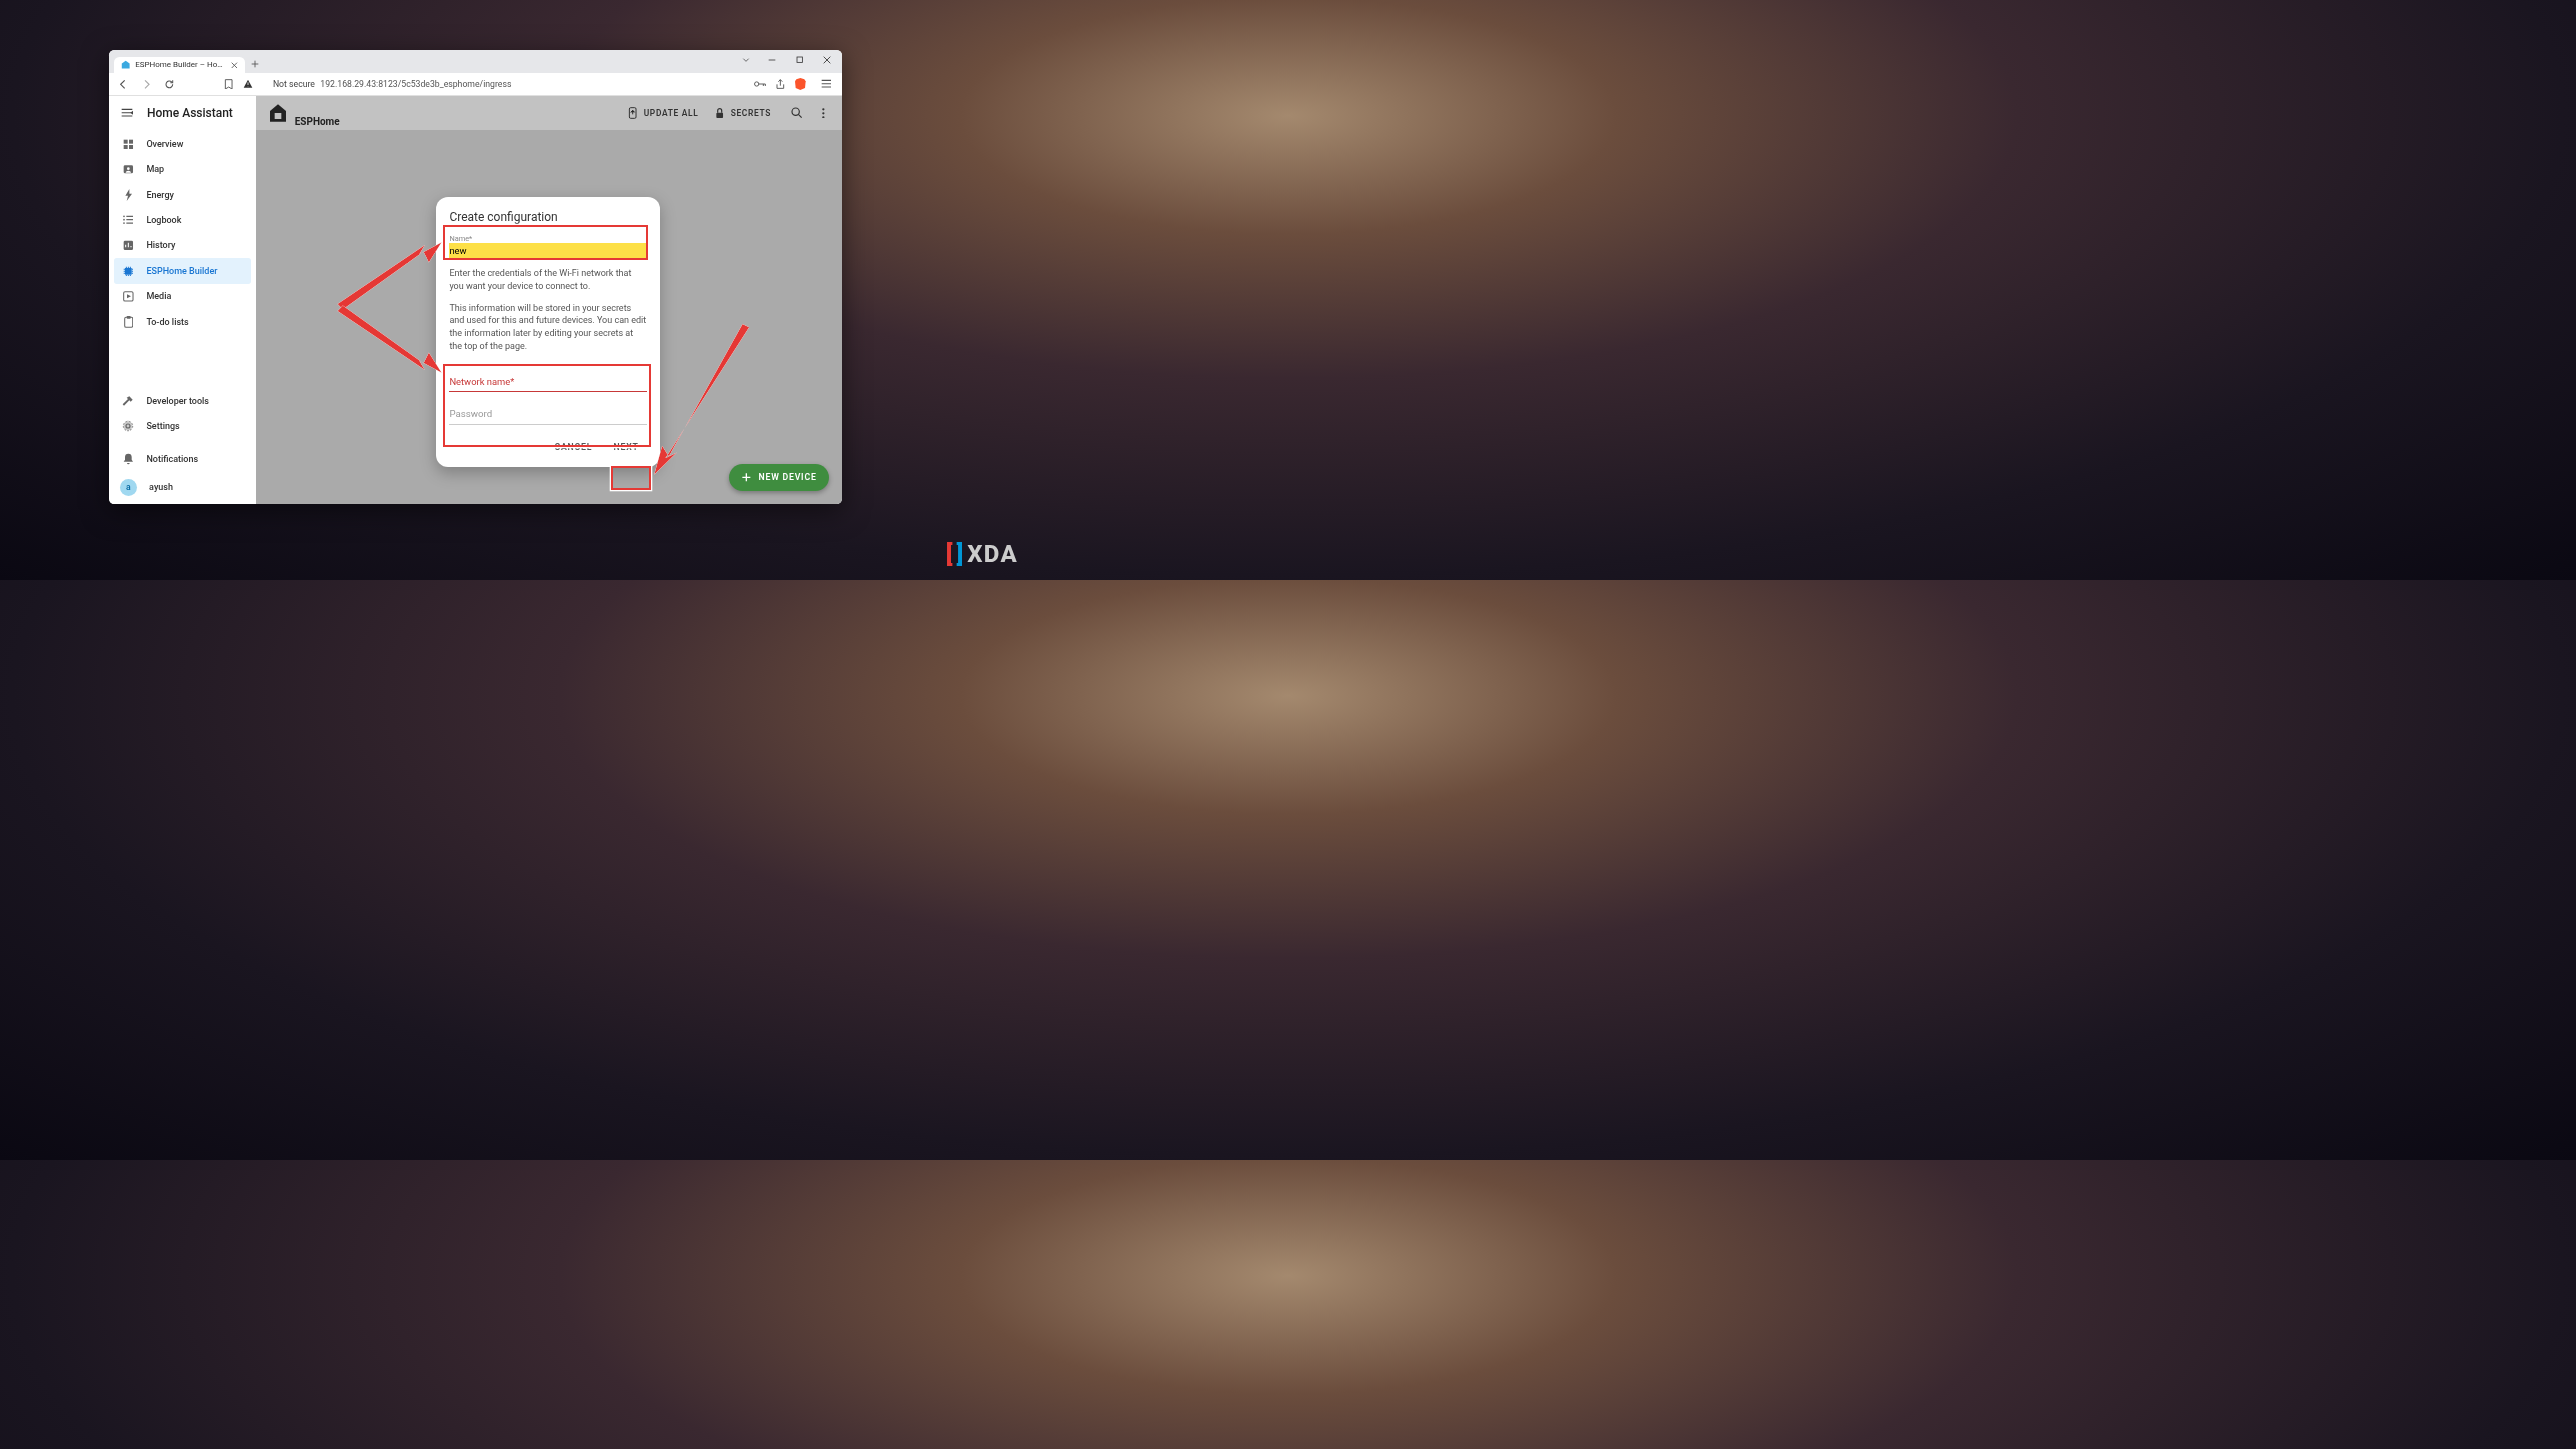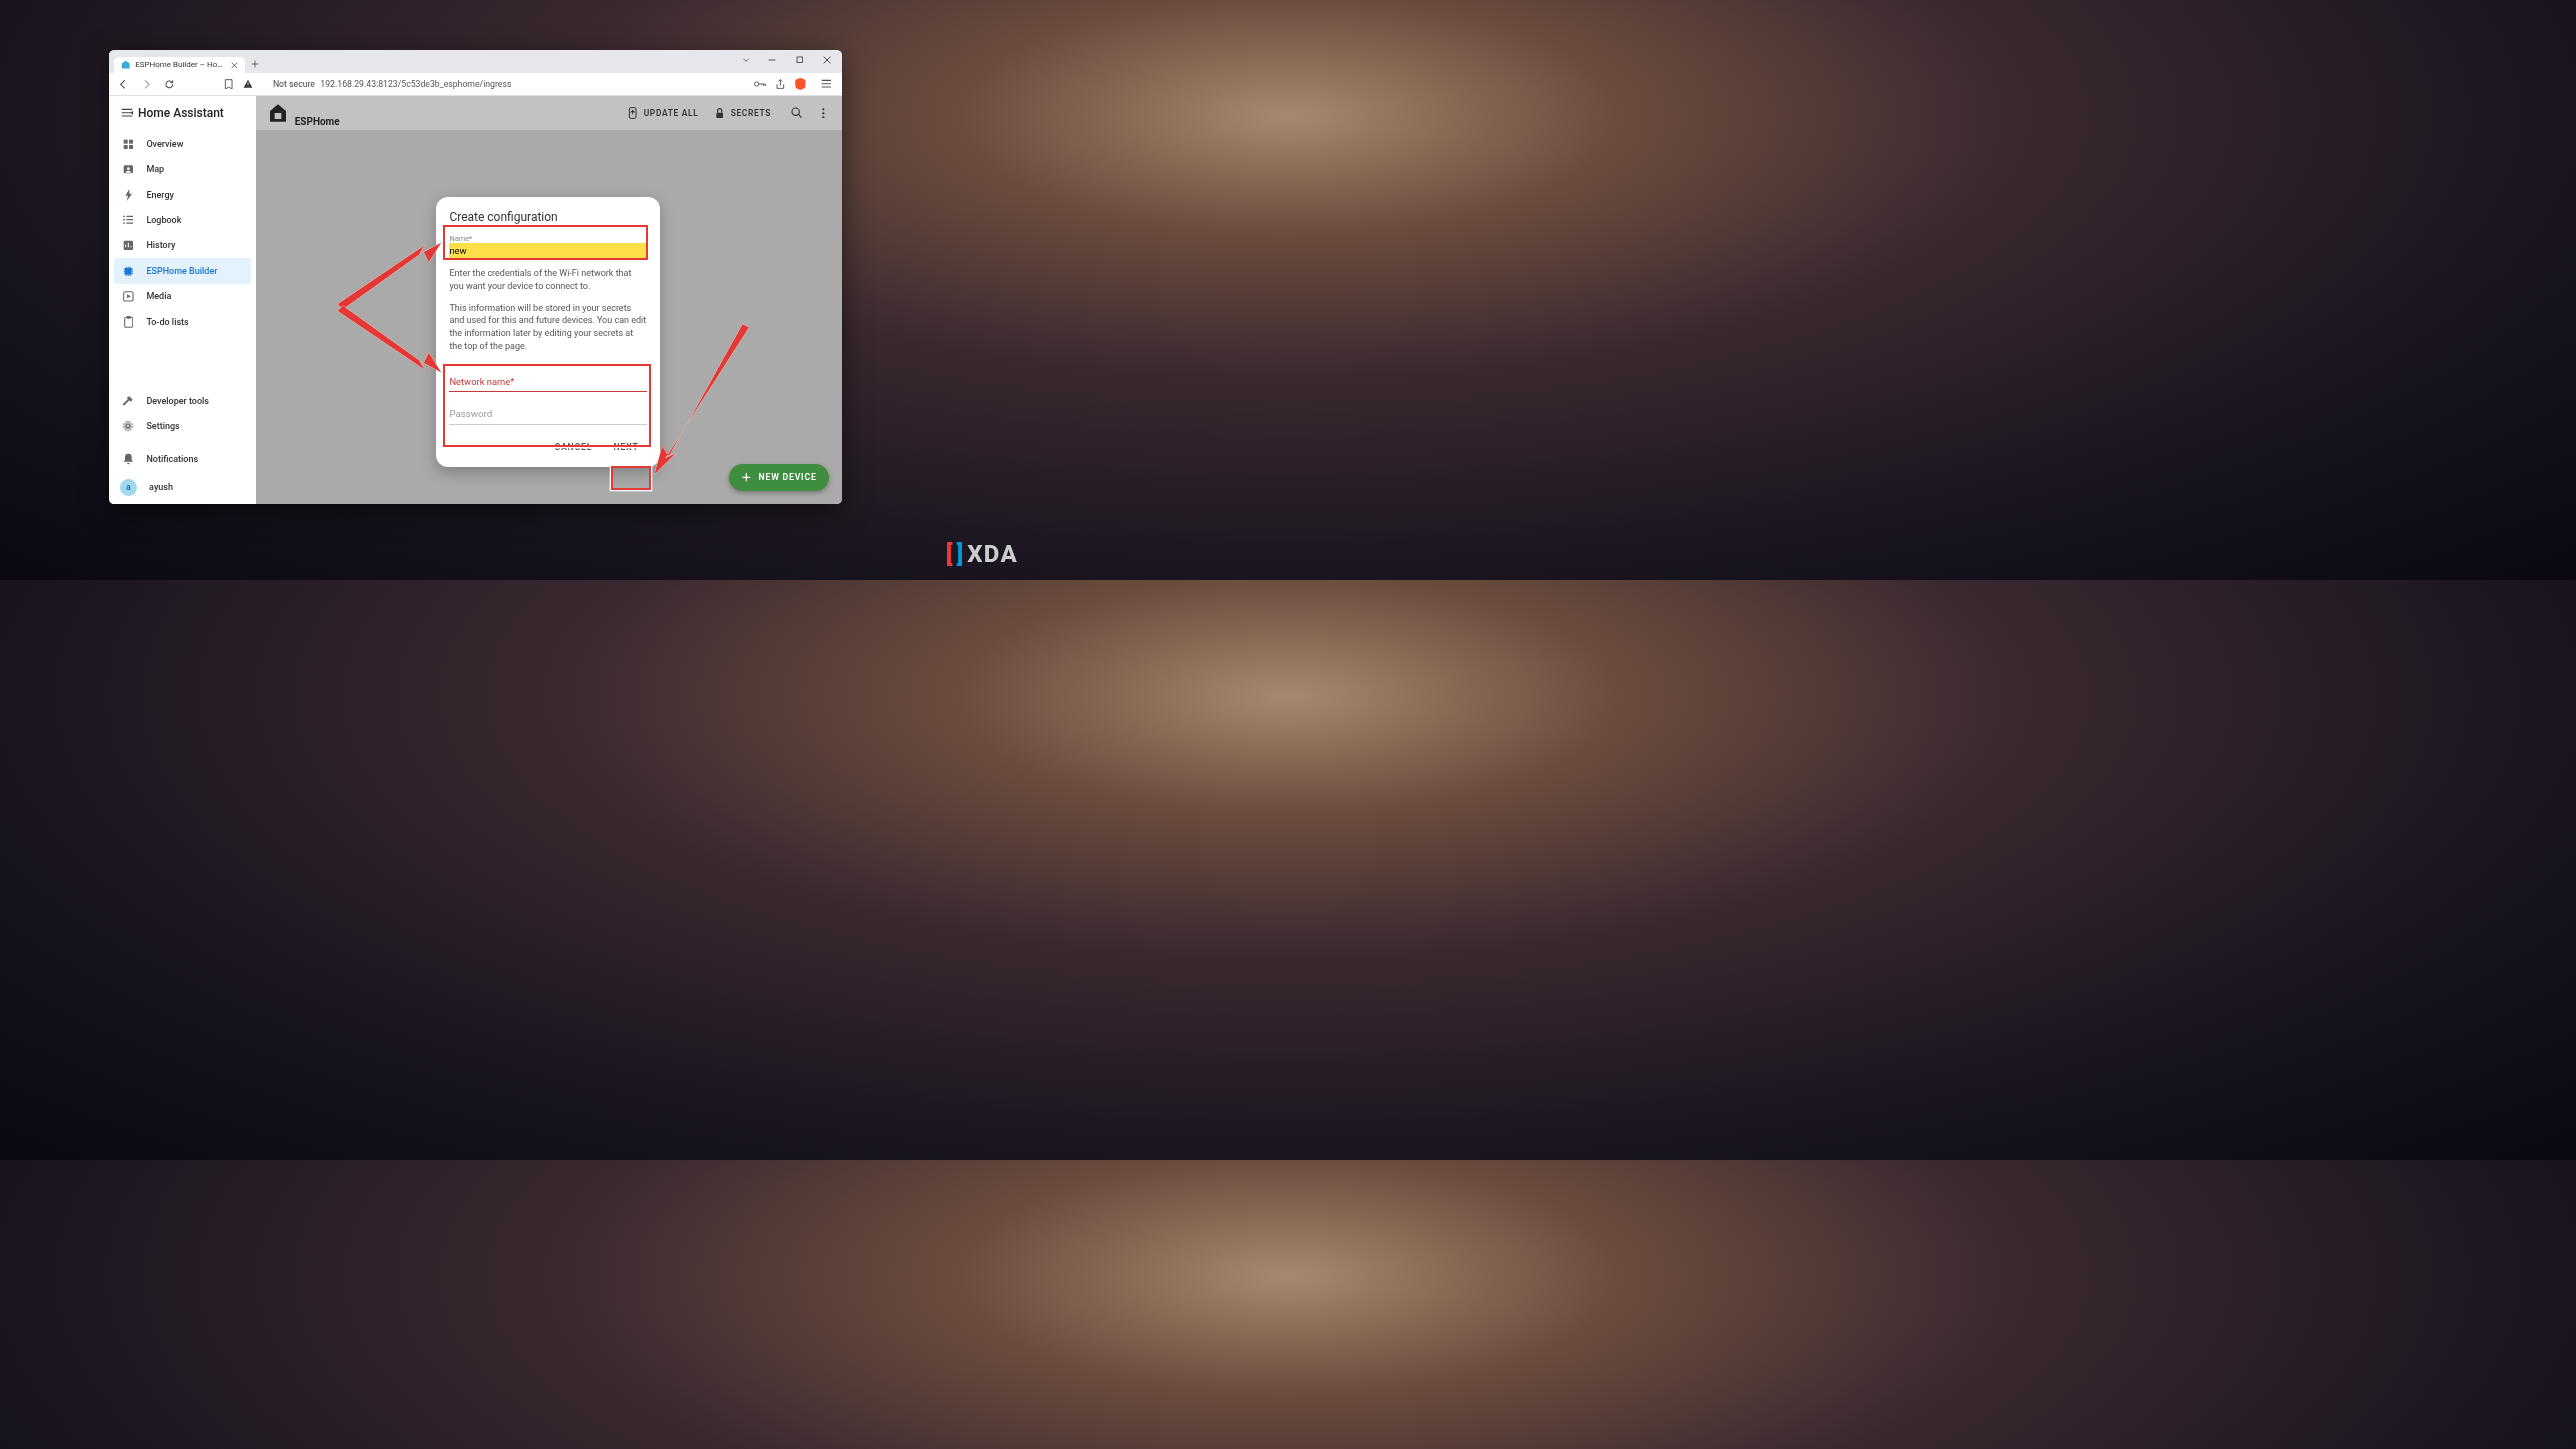--- a/index.html
+++ b/index.html
@@ -28,21 +28,21 @@
 .url-area { flex: 1; display: flex; align-items: center; gap: 5.4px; font-size: 8.7px; }
 .not-secure { display: flex; align-items: center; gap: 20px; color: #444; }
 .url-txt { color: #555; }
 .ab-right { display: flex; align-items: center; gap: 6.7px; }
 .ab-ic { width: 13.4px; height: 13.4px; display: flex; align-items: center; justify-content: center; color: #555; }
 .brave { color: #fb542b; }
 .menu-btn { width: 17.4px; height: 17.4px; display: flex; align-items: center; justify-content: center; margin-left: 4px; }
 
 .app-body { flex: 1; display: flex; position: relative; overflow: hidden; }
 .sidebar { width: 147px; background: #fff; display: flex; flex-direction: column; }
-.sb-header { height: 34px; display: flex; align-items: center; padding: 0 12px; gap: 5px; }
+.sb-header { height: 34px; display: flex; align-items: center; padding: 0 12px; gap: 14px; }
 .sb-collapse { width: 12px; height: 12px; color: #444; display: flex; align-items: center; justify-content: center; }
 .sb-title { font-size: 12px; font-weight: 500; color: #222; }
 .sb-items { flex: 1; display: flex; flex-direction: column; padding: 1.3px 5.4px; gap: 0; }
 .sb-item { display: flex; align-items: center; gap: 12px; padding: 6.7px 8px; border-radius: 2.7px; font-size: 9px; color: #333; cursor: pointer; font-weight: 500; }
 .sb-item.active { background: #e3f2fd; color: #1976d2; }
 .sb-ic { width: 12px; height: 12px; display: flex; align-items: center; justify-content: center; color: #666; }
 .sb-item.active .sb-ic { color: #1976d2; }
 .sb-spacer { flex: 1; }
 .sb-sep { height: 8px; }
 .avatar { width: 17.4px; height: 17.4px; border-radius: 50%; background: #a0d8f0; display: flex; align-items: center; justify-content: center; font-size: 8.7px; color: #0066a0; margin-left: -2.7px; }

